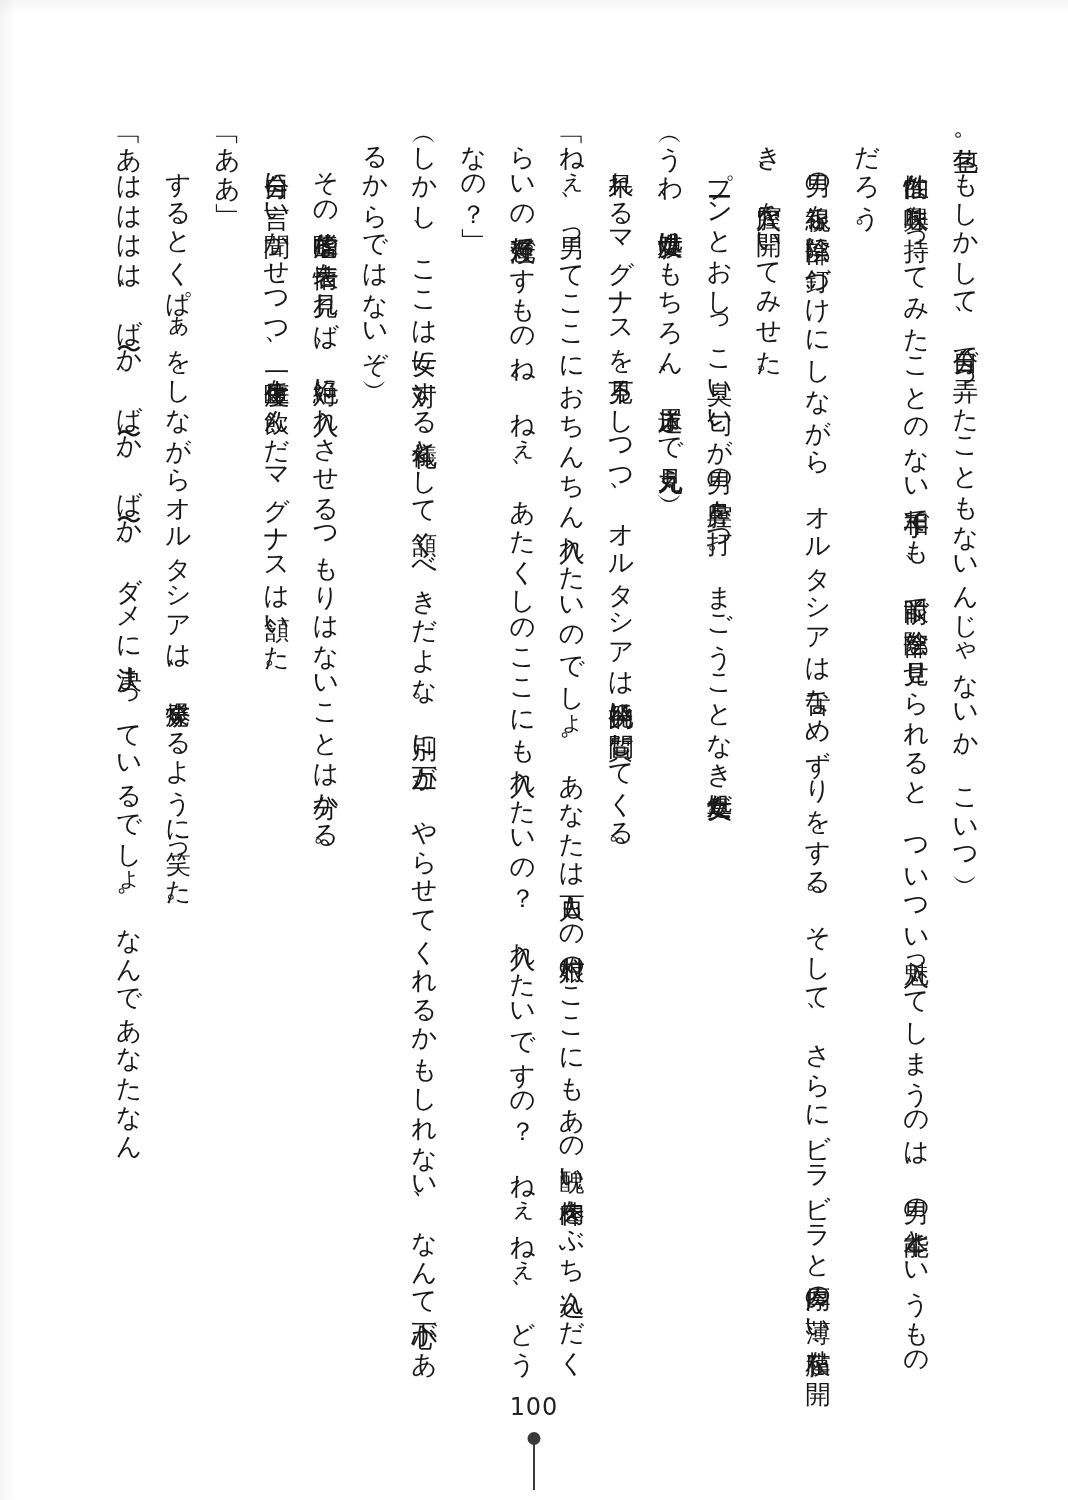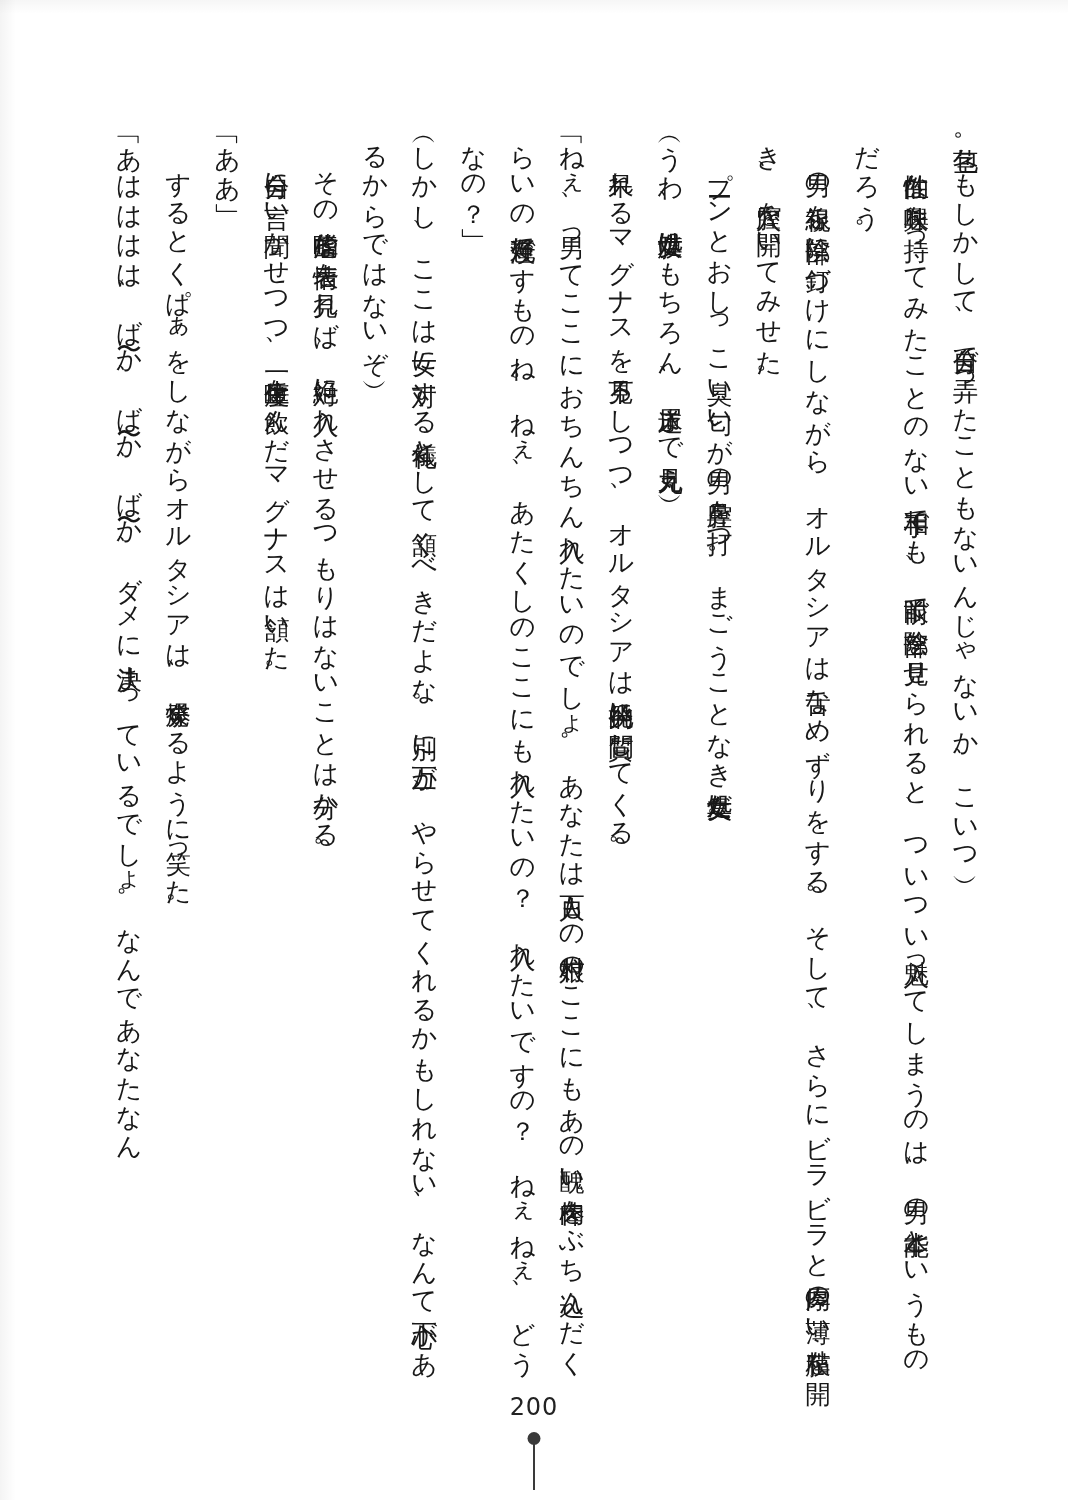--- a/index.html
+++ b/index.html
@@ -125,20 +125,20 @@
     <p class="indent">呆れるマグナスを見下ろしつつ、オルタシアは挑発的に質問してくる。</p>
     <p>「ねぇ、男ってここにおちんちん入れたいのでしょ。あなたは百人もの村娘のここにもあの醜い肉棒をぶち込んだくらいの好色漢ですものね。ねぇ、あたくしのここにも入れたいの？　入れたいですの？　ねぇねぇ、どうなの？」</p>
     <p>（しかし、ここは女に対する礼儀として頷くべきだよな。別に万が一、やらせてくれるかもしれない、なんて下心があるからではないぞ）</p>
     <p class="indent">その嗜虐的な表情を見れば、絶対に入れさせるつもりはないことは分かる。</p>
     <p class="indent">自分に言い聞かせつつ、一度生唾を飲んだマグナスは頷いた。</p>
     <p>「ああ」</p>
     <p class="indent">するとくぱぁをしながらオルタシアは、爆発するように笑った。</p>
     <p>「あはははは、ば〜か、ば〜か、ば〜か、ダメに決まっているでしょ。なんであなたなん</p>
   </div>
 
-  <div class="page-number">200</div>
+  <div class="page-number">100</div>
 
   <div class="bottom-mark">
     <div class="dot"></div>
     <div class="stem"></div>
   </div>
 
 </div>
 
 </body></html>

